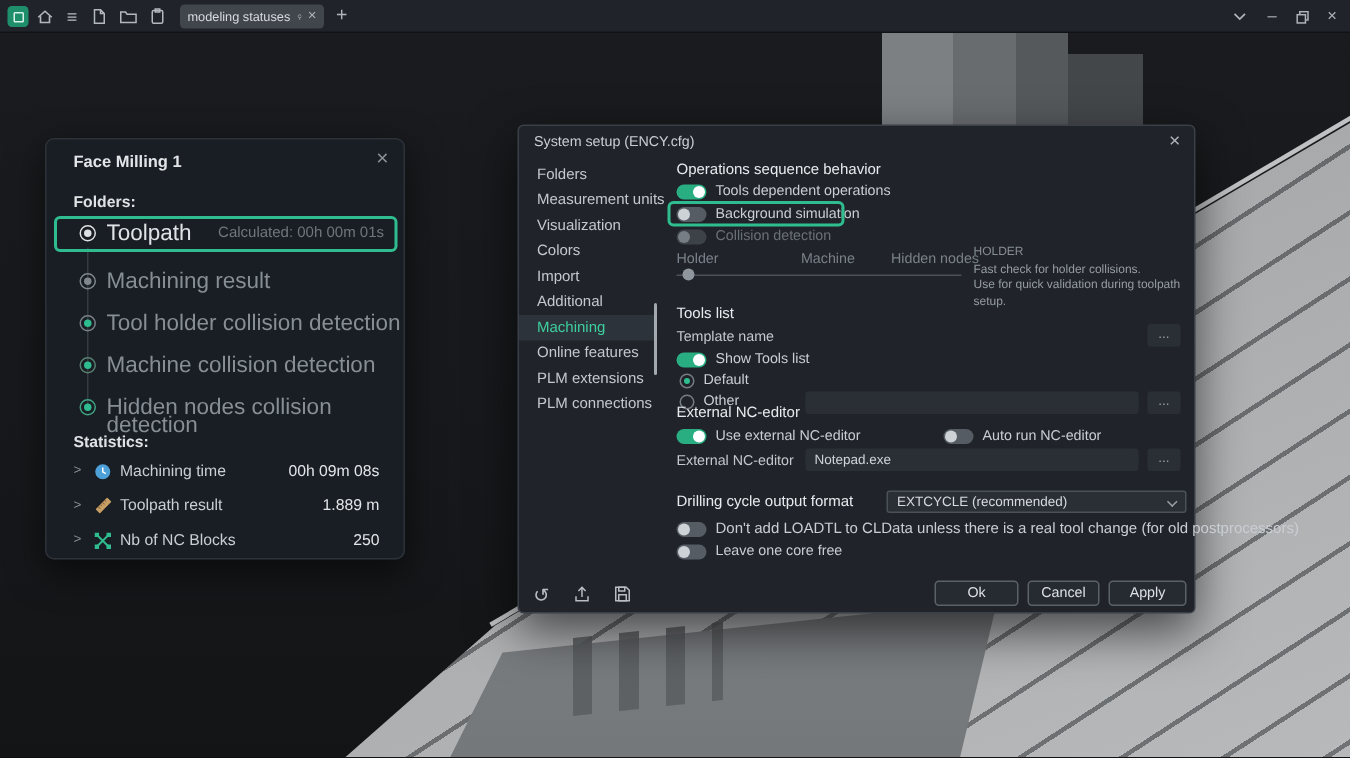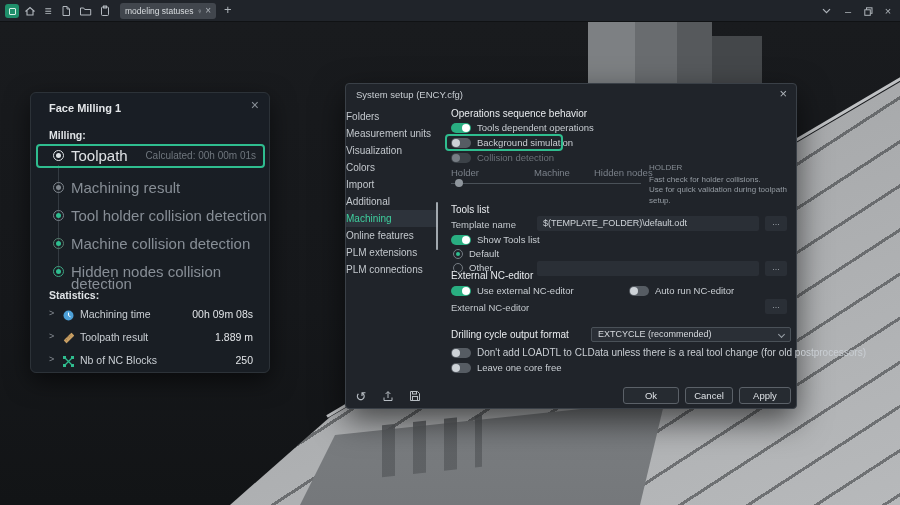--- a/index.html
+++ b/index.html
@@ -72,21 +72,21 @@
   .strow .stlabel { position:absolute; left:31px; top:1px; font-size:10.5px; color:#c9ced3; }
   .strow .stvalue { position:absolute; right:0; top:1px; font-size:10.5px; color:#e2e5e8; }
 
   
   .dialog { position:absolute; left:345px; top:83px; width:452px; height:326px;
       background:#20242a; border:1px solid #3a4047; border-radius:4px;
       box-shadow:0 12px 32px rgba(0,0,0,.6); z-index:12; font-size:10px; }
   .dlg-title { position:absolute; left:10px; top:5px; font-size:9.5px; color:#c9ced3; }
   .dlg-close { position:absolute; right:9px; top:2px; font-size:13px; color:#aeb4ba; }
   .menu-item { position:absolute; left:0; width:92px; height:17px; line-height:17px;
-      font-size:10px; color:#c3c8cd; white-space:nowrap; }
+      padding-left:12px; font-size:10px; color:#c3c8cd; white-space:nowrap; }
   .menu-item.sel { background:#2d333b; color:#3ecf9e; }
   .menu-scroll { position:absolute; left:90px; top:118px; width:2px; height:48px;
       background:#b9bfc5; border-radius:1px; opacity:.85; }
   .dh { position:absolute; font-size:10px; font-weight:normal; color:#e8ebee; white-space:nowrap; }
   .trow { position:absolute; display:flex; align-items:center; gap:6px;
       font-size:9.5px; color:#c9ced3; white-space:nowrap; }
   .trow.dim { color:#6b7178; }
   .toggle { display:inline-block; width:20px; height:10px; border-radius:5px; position:relative; flex:0 0 auto; }
   .toggle::after { content:''; position:absolute; width:8px; height:8px; border-radius:50%; top:1px; background:#fff; }
   .toggle.on { background:#29ae81; } .toggle.on::after { right:1px; }
@@ -174,21 +174,21 @@
     <div class="edge-line"></div>
     <div class="slab-face"></div>
     <div class="slots"></div>
     <div class="col-block"></div>
     <div class="col-block2"></div>
   </div>
 
   <div class="status-panel">
     <div class="sp-title">Face Milling 1</div>
     <div class="sp-close">×</div>
-    <div class="sp-h" style="top:36px">Milling:</div>
+    <div class="sp-h" style="top:36px">Folders:</div>
 
     <div class="sp-connector"></div>
 
     <div class="hl-box" style="left:5px;top:51px;width:229px;height:24px"></div>
 
     <div class="srow" style="top:57px">
       <span class="sicon white"></span>
       <span class="slabel white">Toolpath</span>
       <span class="svalue">Calculated: 00h 00m 01s</span>
     </div>
@@ -284,21 +284,20 @@
     <div class="sl-track"></div>
     <div class="sl-knob"></div>
     <div class="info">
       <div class="ittl">HOLDER</div>
       <div>Fast check for holder collisions.</div>
       <div>Use for quick validation during toolpath setup.</div>
     </div>
 
     <div class="dh" style="left:105px;top:120px">Tools list</div>
     <div class="flabel" style="left:105px;top:135px">Template name</div>
-    <div class="field" style="top:132px">$(TEMPLATE_FOLDER)\default.odt</div>
     <div class="browse" style="top:132px">...</div>
     <div class="trow" style="left:105px;top:150px">
       <span class="toggle on"></span>
       <span>Show Tools list</span>
     </div>
     <div class="trow" style="left:107px;top:164px">
       <span class="radio sel"></span>
       <span>Default</span>
     </div>
     <div class="trow" style="left:107px;top:178px">
@@ -311,20 +310,21 @@
     <div class="dh" style="left:105px;top:184px;top:186px">External NC-editor</div>
     <div class="trow" style="left:105px;top:201px">
       <span class="toggle on"></span>
       <span>Use external NC-editor</span>
     </div>
     <div class="trow" style="left:283px;top:201px">
       <span class="toggle off"></span>
       <span>Auto run NC-editor</span>
     </div>
     <div class="flabel" style="left:105px;top:218px">External NC-editor</div>
+    <div class="field" style="top:215px">Notepad.exe</div>
     <div class="browse" style="top:215px">...</div>
 
     <div class="dh" style="left:105px;top:245px">Drilling cycle output format</div>
     <div class="select">
       <span>EXTCYCLE (recommended)</span>
       <span class="chevd"></span>
     </div>
     <div class="trow" style="left:105px;top:263px;font-size:10px">
       <span class="toggle off"></span>
       <span>Don't add LOADTL to CLData unless there is a real tool change (for old postprocessors)</span>

